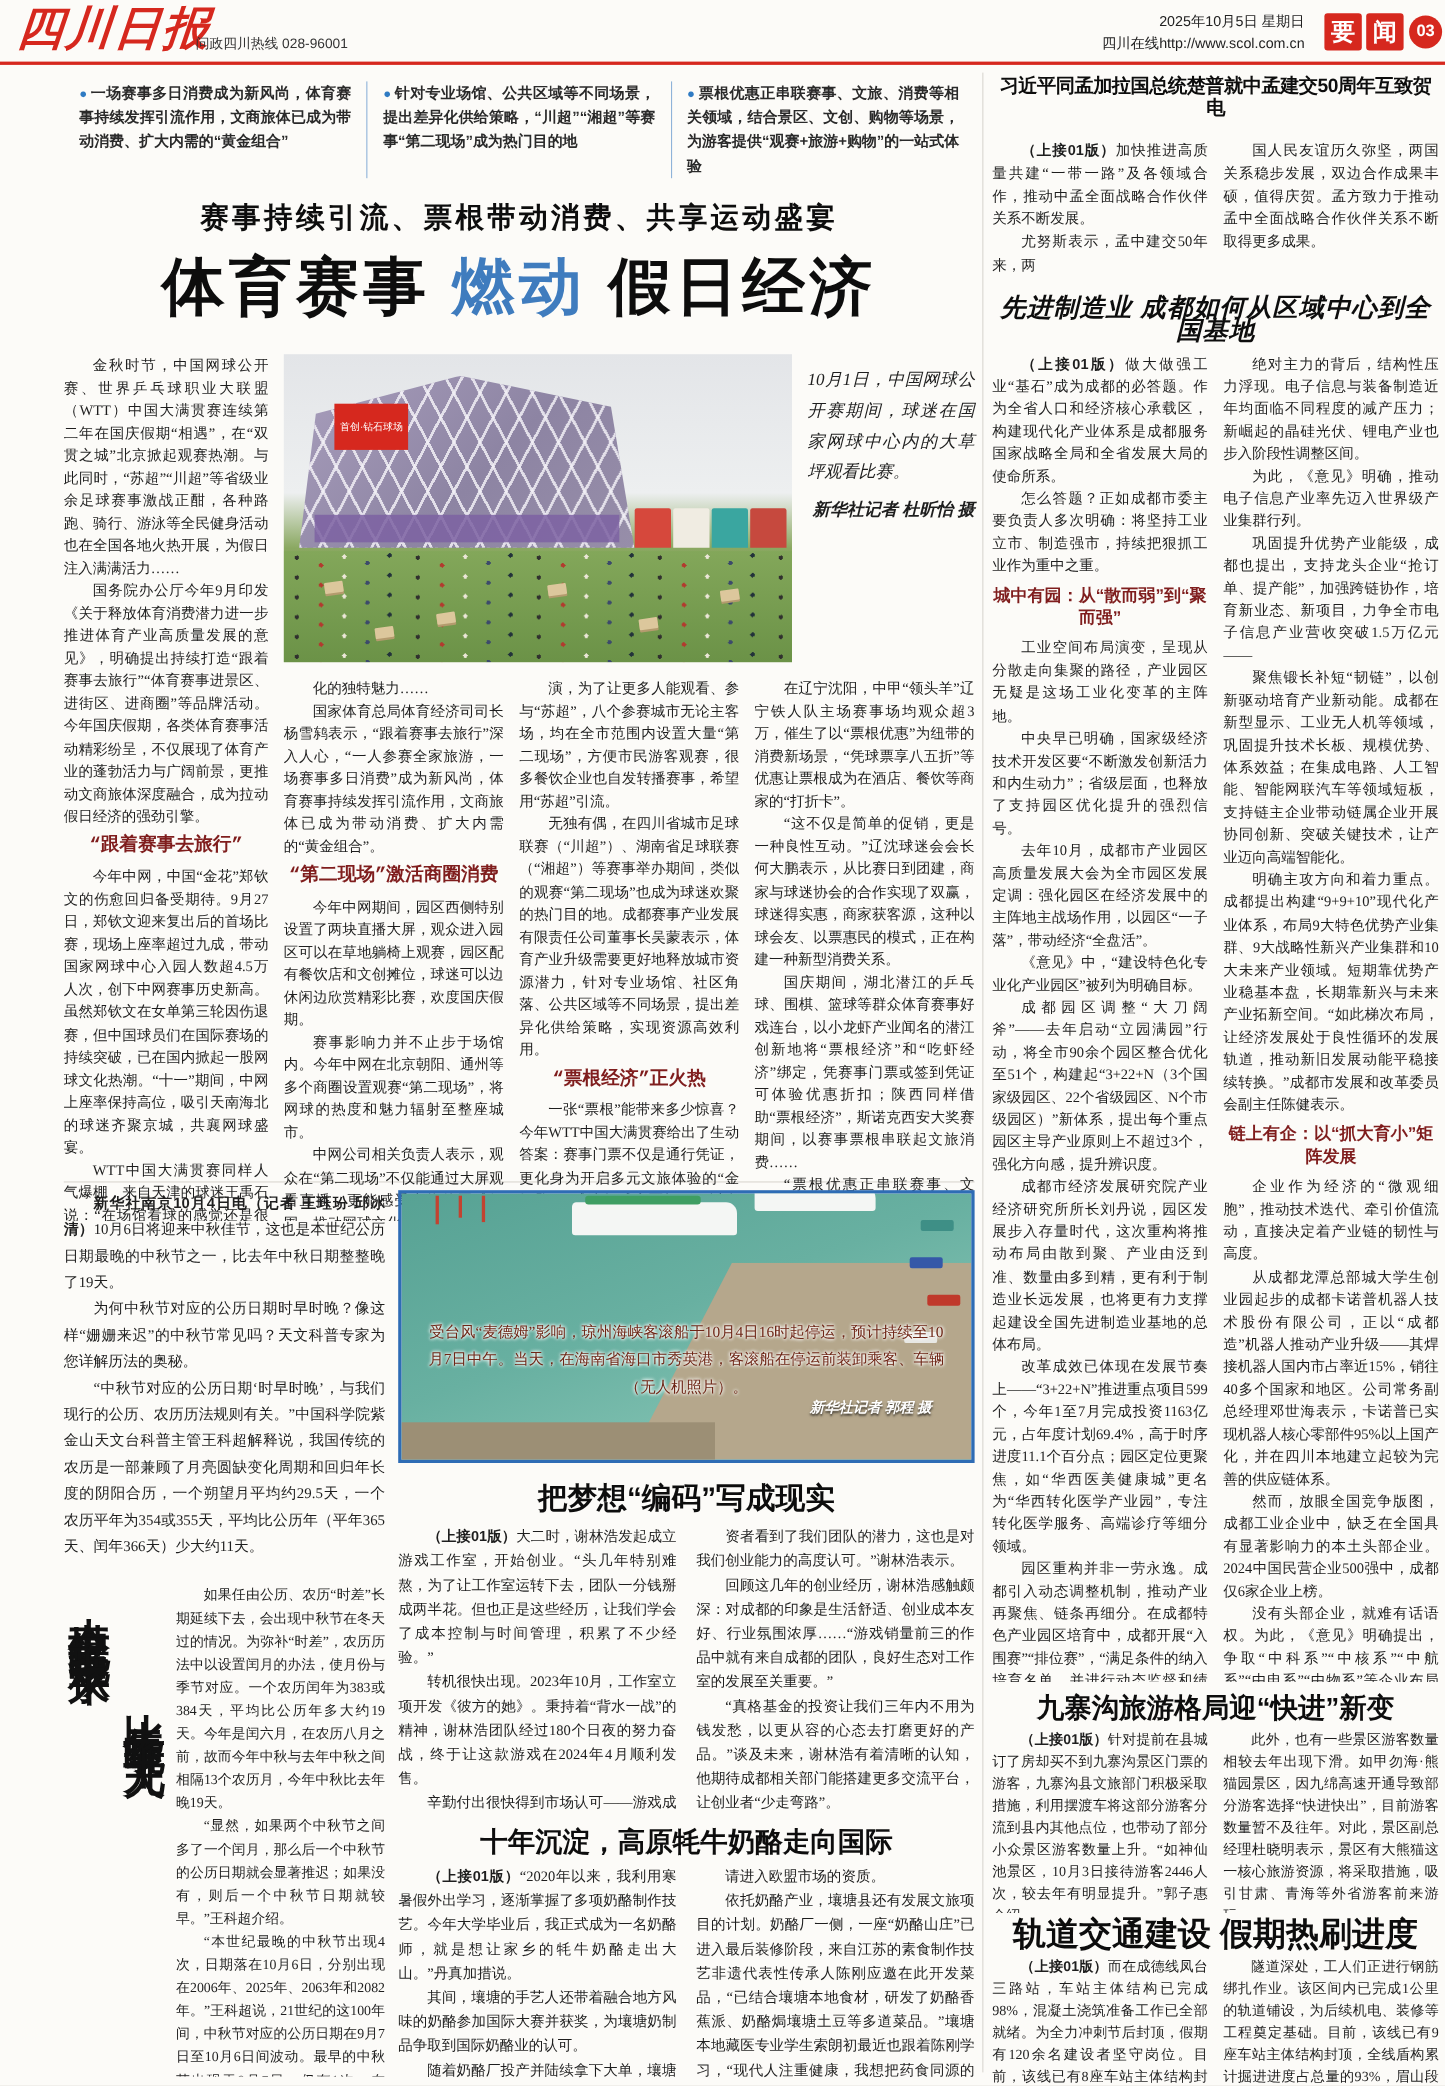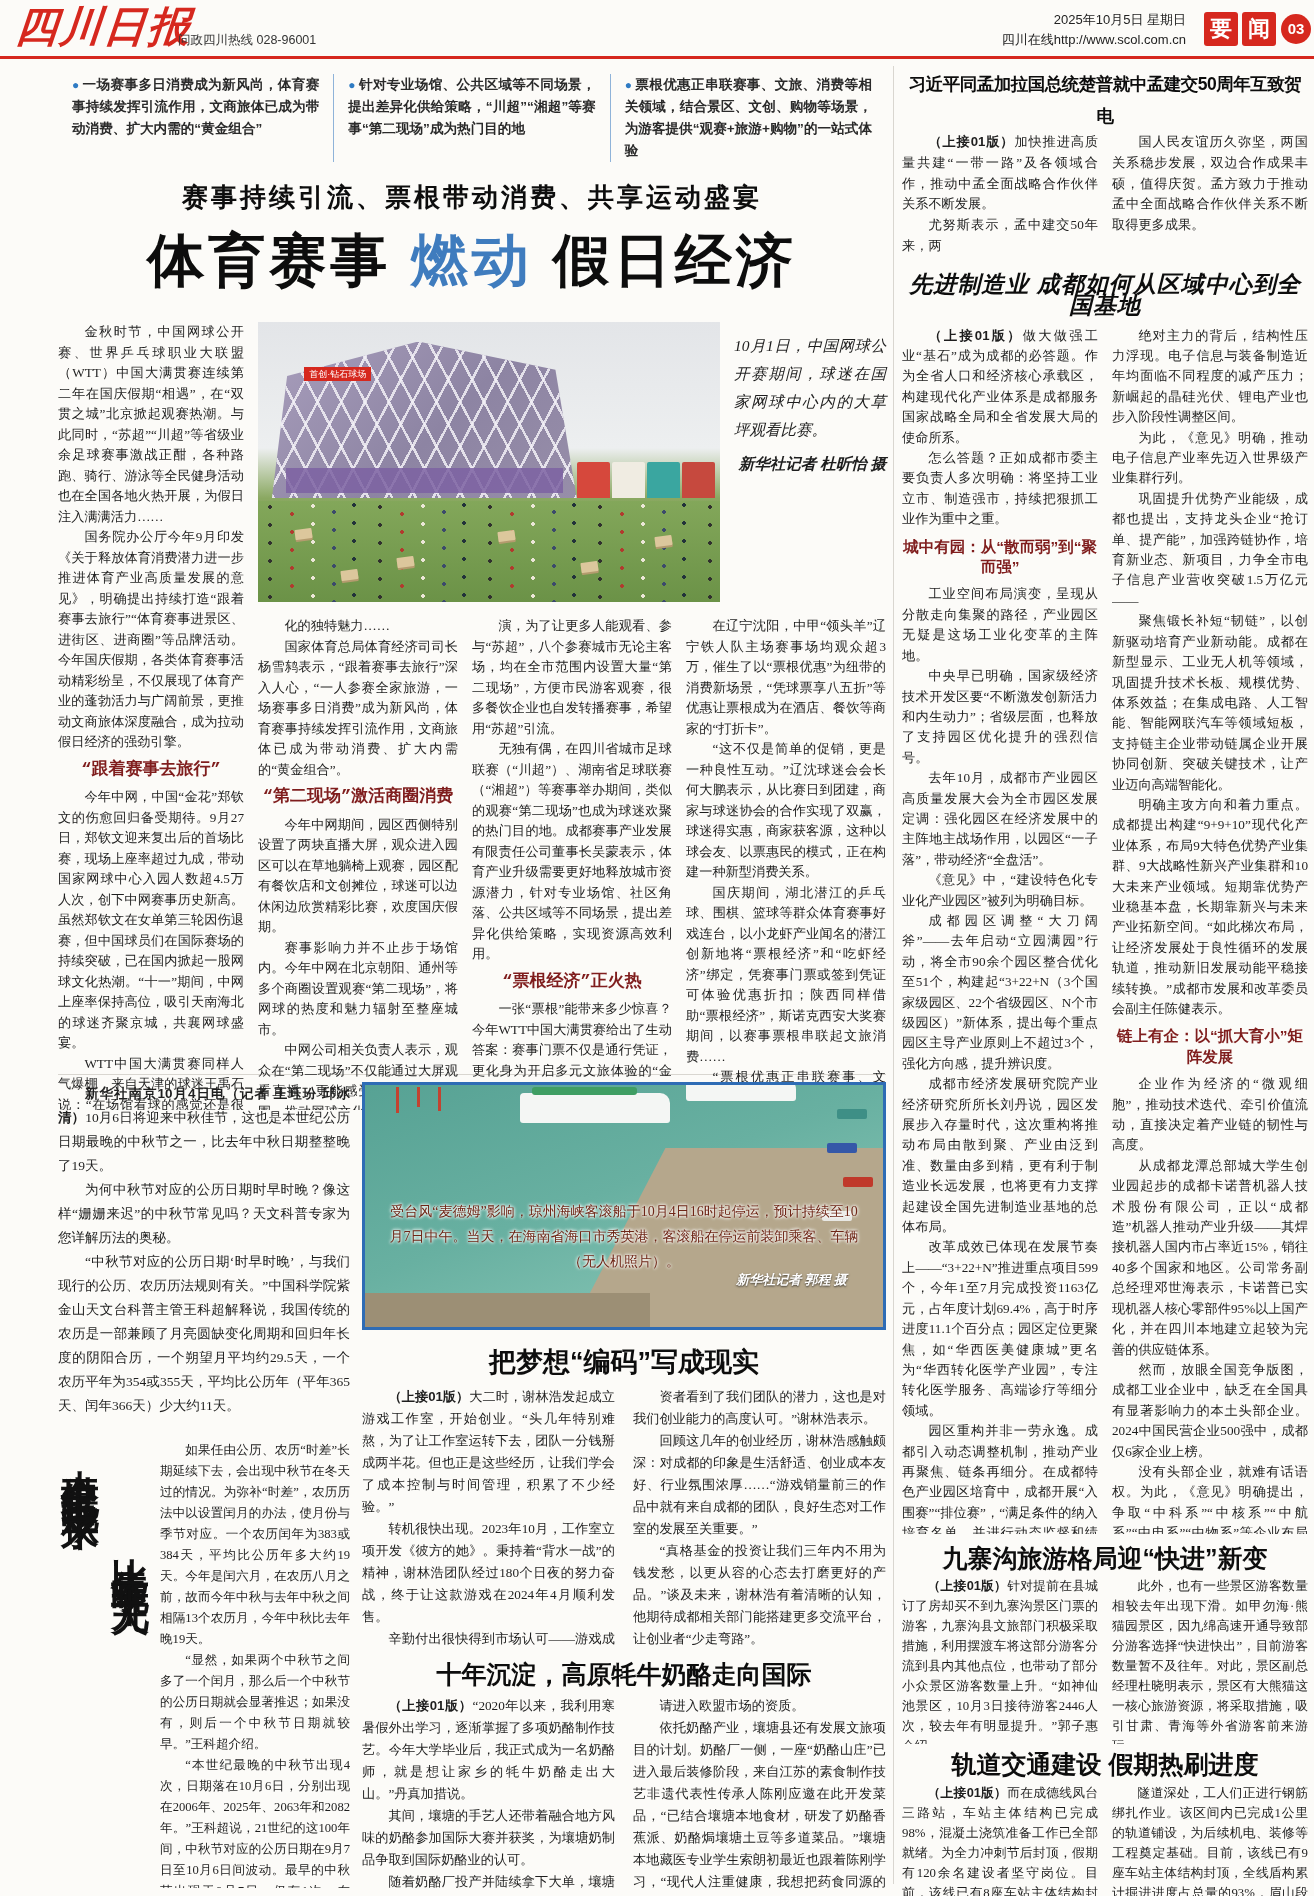--- a/index.html
+++ b/index.html
@@ -57,44 +57,44 @@
   
   .tennis{position:relative;width:462px;background:linear-gradient(180deg,#e3e5e8 0%,#edeff0 45%,#8aa861 63%,#75994f 100%);overflow:hidden;flex:none;}
   .arena{position:absolute;left:3%;top:7%;width:66%;height:56%;
      background:
        repeating-linear-gradient(62deg, rgba(242,240,246,.85) 0 2.5px, rgba(0,0,0,0) 2.5px 21px),
        repeating-linear-gradient(-62deg, rgba(242,240,246,.85) 0 2.5px, rgba(0,0,0,0) 2.5px 21px),
        linear-gradient(135deg,#a89ebc 0%,#8d84a3 55%,#978ea9 100%);
      clip-path:polygon(0 100%,5% 22%,48% 0,93% 18%,100% 100%);}
   .arena-base{position:absolute;left:6%;top:52%;width:60%;height:9%;background:#7d61a2;opacity:.85;}
   .arena-sign{position:absolute;left:10%;top:16%;background:#d6281e;color:#fff;font-size:9px;
-     line-height:14px;padding:0 5px;font-family:"Liberation Sans",sans-serif;font-style:normal;}
+     line-height:14px;padding:14px 5px;font-family:"Liberation Sans",sans-serif;font-style:normal;}
   .tents{position:absolute;right:1%;top:50%;width:30%;height:13%;display:flex;gap:2px;}
   .tents span{flex:1;border-radius:2px 2px 0 0;}
   .lawn{position:absolute;left:0;bottom:0;width:100%;height:36%;
      background:
       radial-gradient(circle 2px at 12px 6px,#30302e 98%,rgba(0,0,0,0)),
       radial-gradient(circle 2px at 34px 13px,#b23a2e 98%,rgba(0,0,0,0)),
       radial-gradient(circle 2px at 55px 5px,#ece6d8 98%,rgba(0,0,0,0)),
       radial-gradient(circle 2px at 76px 11px,#3c4a6b 98%,rgba(0,0,0,0)),
       radial-gradient(circle 2px at 96px 4px,#22323a 98%,rgba(0,0,0,0)),
       linear-gradient(180deg,#83a75a,#6b9247);
      background-size:110px 18px,110px 18px,110px 18px,110px 18px,110px 18px,100% 100%;}
   .chair{position:absolute;width:17px;height:10px;background:#dcc79c;transform:rotate(-8deg);
      border-radius:1px;box-shadow:0 2px 0 #b49b6e;}
   
   .rightcol{position:absolute;left:902px;top:66px;width:406px;font-size:13.2px;line-height:20.8px;}
-  .greet-h{font-size:17.5px;line-height:32px;margin:2px 0 0;letter-spacing:-0.5px;}
+  .greet-h{font-size:17.5px;line-height:20px;margin:2px 0 19px;letter-spacing:-0.5px;}
   .greet-cols{height:128px;gap:14px;}
   .manu-h{font-size:23px;margin:14px 0 10px;letter-spacing:1px;font-style:italic;}
   .manu-cols{height:1208px;gap:14px;font-size:13.2px;line-height:20.4px;}
   .rightcol .subh{font-size:15.5px;}
   .jz-h{font-size:25px;margin:14px 0 8px;}
   .jz-cols{height:168px;gap:14px;font-size:12.8px;line-height:20px;}
-  .rail-h{font-size:25px;margin:10px 0 8px;}
+  .rail-h{font-size:30px;margin:10px 0 8px;}
   .rail-cols{height:152px;gap:14px;font-size:12.8px;line-height:20px;}
   
   .moon{position:absolute;left:58px;top:1082px;width:292px;}
   .moon-top{height:352px;overflow:hidden;font-size:13.5px;line-height:24px;}
   .moon-bottom{display:flex;gap:8px;margin-top:6px;height:448px;overflow:hidden;}
   .vtitles{display:flex;gap:6px;flex:none;}
   .vtitle{writing-mode:vertical-rl;text-orientation:upright;font-family:"Liberation Sans","DejaVu Sans",sans-serif;
      font-weight:900;font-size:38px;letter-spacing:6px;color:#111;line-height:44px;}
   .vtitle.second{margin-top:88px;}
   .moon-side{flex:1;overflow:hidden;font-size:12.6px;line-height:21px;}

